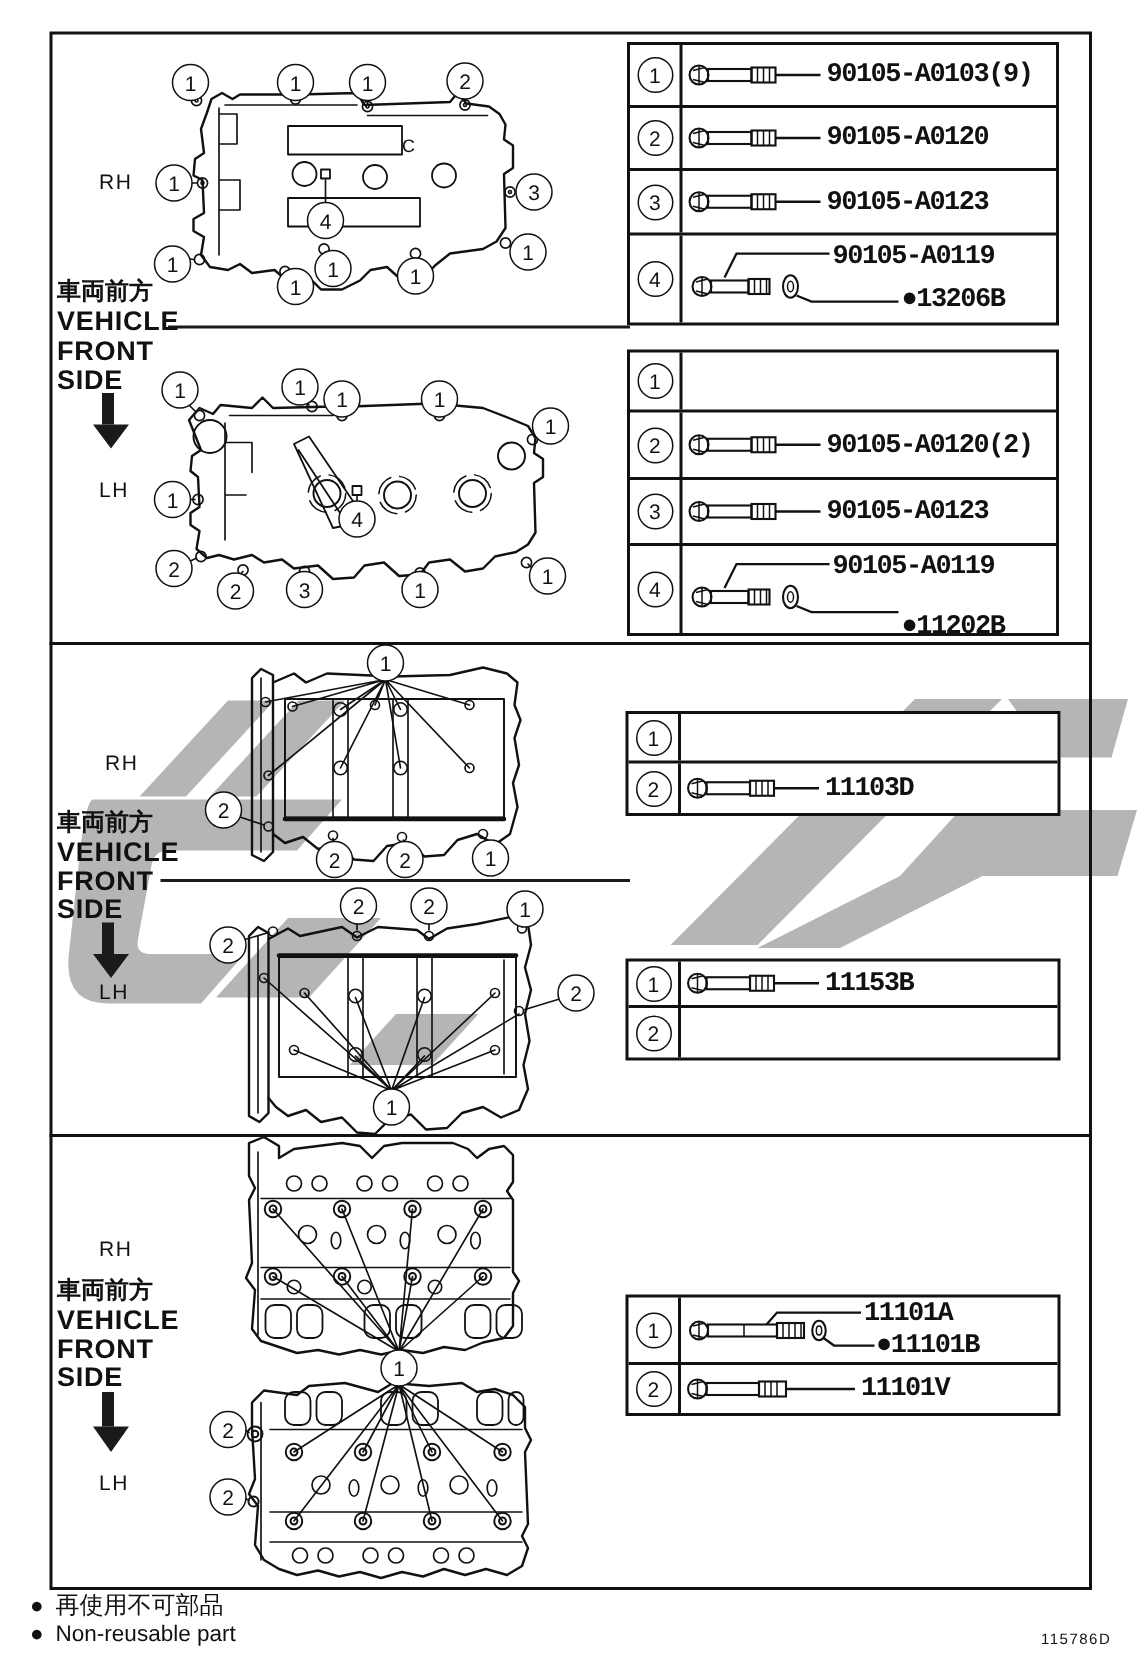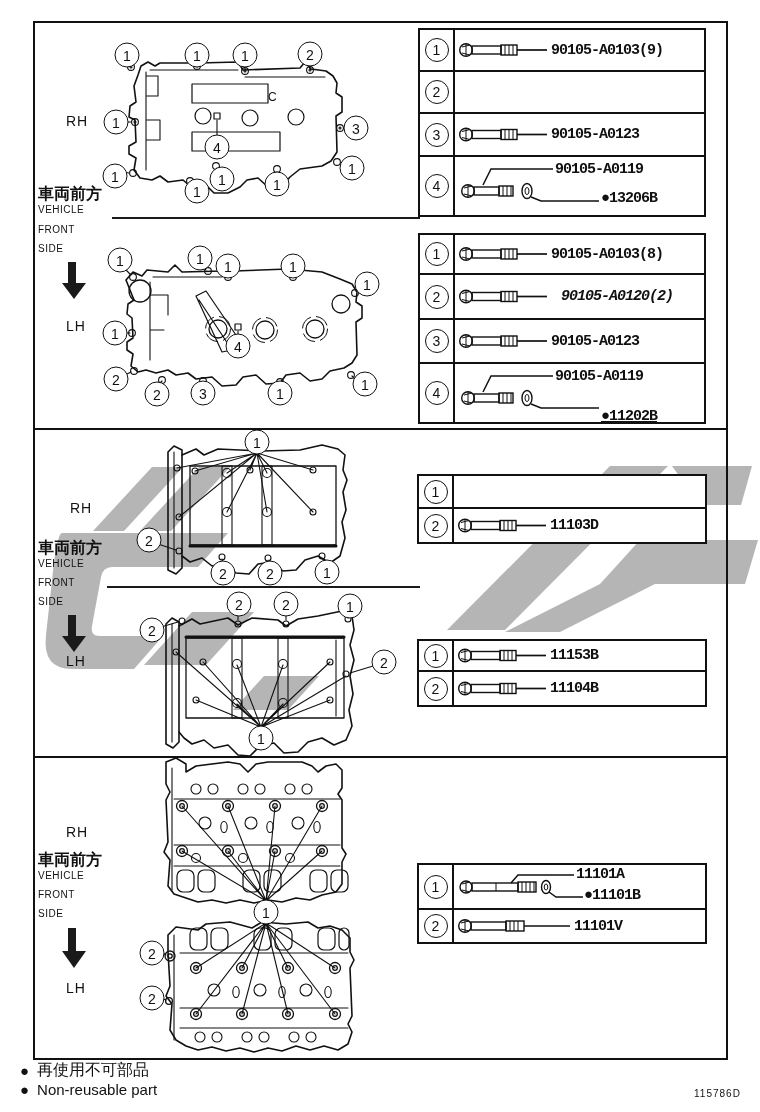--- a/index.html
+++ b/index.html
@@ -5,29 +5,29 @@
   html,body{margin:0;padding:0;background:#fff;}
   .page{position:relative;width:760px;height:1112px;background:#fff;overflow:hidden;
         font-family:"Liberation Sans",sans-serif;color:#111;}
   .wm{position:absolute;left:0;top:0;z-index:0;}
   .art{position:absolute;left:0;top:0;z-index:1;}
   .frame{position:absolute;left:33px;top:21px;width:691px;height:1035px;border:2px solid #111;z-index:2;}
   .divider{position:absolute;left:33px;width:693px;height:2px;background:#111;z-index:2;}
   .inner-divider{position:absolute;height:2px;background:#1a1a1a;z-index:2;}
   .side-label{position:absolute;z-index:3;font-size:14px;letter-spacing:1px;white-space:nowrap;}
   .jp{font-size:16px;font-weight:600;letter-spacing:0;font-family:"DejaVu Sans","Liberation Sans",sans-serif;}
-  .en{font-size:10px;letter-spacing:.5px;}
+  .en{font-size:18px;letter-spacing:.5px;font-weight:bold;}
   .parts-table{position:absolute;border:2px solid #111;background:#fff;z-index:4;box-sizing:border-box;}
   .t-row{display:flex;border-bottom:2px solid #111;box-sizing:border-box;}
   .t-row:last-child{border-bottom:none;}
   .ref-cell{width:33px;flex:0 0 33px;border-right:2px solid #111;display:flex;align-items:center;justify-content:center;}
   .ref-badge{width:22px;height:22px;border:1.6px solid #111;border-radius:50%;display:flex;align-items:center;
              justify-content:center;font-size:14px;background:#fff;}
   .part-cell{position:relative;flex:1;display:flex;align-items:center;overflow:visible;}
-  .part-num{font-family:"Liberation Mono",monospace;font-weight:bold;font-size:15px;letter-spacing:-1px;white-space:nowrap;}
+  .part-num{font-family:"Liberation Mono",monospace;font-weight:bold;font-size:18px;letter-spacing:-1px;white-space:nowrap;}
   .pn-abs{position:absolute;text-align:center;}
   .marker{font-size:15px;margin-right:1px;}
   .callout{position:absolute;width:23px;height:23px;border:1.7px solid #111;border-radius:50%;background:#fff;
            display:flex;align-items:center;justify-content:center;font-size:14px;z-index:5;
            transform:translate(-50%,-50%);font-family:"Liberation Sans",sans-serif;}
   .footnote{position:absolute;left:20px;z-index:3;display:flex;align-items:center;gap:7px;font-size:15px;}
   .fig-id{position:absolute;left:694px;top:1088px;font-size:10px;letter-spacing:1px;z-index:3;}
 </style>
 </head>
 <body>
@@ -322,20 +322,33 @@
     <line x1="62" y1="21" x2="92" y2="21" stroke-width="1.7"></line>
   </g>
           </svg>
           <span class="part-num" style="margin-left: 2px;">90105-A0103(9)</span>
         </div>
       </div>
       <div class="t-row" style="height: 42px;">
         <div class="ref-cell">
           <span class="ref-badge">2</span>
         </div>
+        <div class="part-cell">
+          <svg width="94" height="42">
+  <g stroke="#111" fill="none" stroke-width="1.4">
+    <circle cx="11" cy="21" r="6.3"></circle>
+    <path d="M7,18 L15,16 M7,24 L15,26 M11,14.7 L11,27.3" stroke-width="1"></path>
+    <rect x="17" y="17" width="29" height="8"></rect>
+    <rect x="46" y="16" width="16" height="10"></rect>
+    <path d="M50,16 V26 M54,16 V26 M58,16 V26" stroke-width="1"></path>
+    <line x1="62" y1="21" x2="92" y2="21" stroke-width="1.7"></line>
+  </g>
+          </svg>
+          <span class="part-num" style="margin-left: 2px;">90105-A0120</span>
+        </div>
       </div>
       <div class="t-row" style="height: 43px;">
         <div class="ref-cell">
           <span class="ref-badge">3</span>
         </div>
         <div class="part-cell">
           <svg width="94" height="43">
   <g stroke="#111" fill="none" stroke-width="1.4">
     <circle cx="11" cy="21.5" r="6.3"></circle>
     <path d="M7,18.5 L15,16.5 M7,24.5 L15,26.5 M11,15.2 L11,27.8" stroke-width="1"></path>
@@ -369,50 +382,37 @@
           <span class="part-num pn-abs" style="left: 100px; top: 4px;">90105-A0119</span>
           <span class="part-num pn-abs" style="left: 146px; top: 33px;"><span>●</span><span>13206B</span></span>
         </div>
       </div>
     </div>
   <div class="parts-table" style="left:418px;top:233px;width:288px">
       <div class="t-row" style="height: 40px;">
         <div class="ref-cell">
           <span class="ref-badge">1</span>
         </div>
-        <div class="part-cell">
-          <svg width="94" height="40">
-  <g stroke="#111" fill="none" stroke-width="1.4">
-    <circle cx="11" cy="20" r="6.3"></circle>
-    <path d="M7,17 L15,15 M7,23 L15,25 M11,13.7 L11,26.3" stroke-width="1"></path>
-    <rect x="17" y="16" width="29" height="8"></rect>
-    <rect x="46" y="15" width="16" height="10"></rect>
-    <path d="M50,15 V25 M54,15 V25 M58,15 V25" stroke-width="1"></path>
-    <line x1="62" y1="20" x2="92" y2="20" stroke-width="1.7"></line>
-  </g>
-          </svg>
-          <span class="part-num" style="margin-left: 2px;">90105-A0103(8)</span>
-        </div>
       </div>
       <div class="t-row" style="height: 45px;">
         <div class="ref-cell">
           <span class="ref-badge">2</span>
         </div>
         <div class="part-cell">
           <svg width="94" height="45">
   <g stroke="#111" fill="none" stroke-width="1.4">
     <circle cx="11" cy="22.5" r="6.3"></circle>
     <path d="M7,19.5 L15,17.5 M7,25.5 L15,27.5 M11,16.2 L11,28.8" stroke-width="1"></path>
     <rect x="17" y="18.5" width="29" height="8"></rect>
     <rect x="46" y="17.5" width="16" height="10"></rect>
     <path d="M50,17.5 V27.5 M54,17.5 V27.5 M58,17.5 V27.5" stroke-width="1"></path>
     <line x1="62" y1="22.5" x2="92" y2="22.5" stroke-width="1.7"></line>
   </g>
           </svg>
-          <span class="part-num" style="margin-left: 12px; font-style: italic;">90105-A0120(2)</span>
+          <span class="part-num" style="margin-left: 2px;">90105-A0120(2)</span>
         </div>
       </div>
       <div class="t-row" style="height: 44px;">
         <div class="ref-cell">
           <span class="ref-badge">3</span>
         </div>
         <div class="part-cell">
           <svg width="94" height="44">
   <g stroke="#111" fill="none" stroke-width="1.4">
     <circle cx="11" cy="22" r="6.3"></circle>
@@ -489,33 +489,20 @@
     <path d="M50,10.5 V20.5 M54,10.5 V20.5 M58,10.5 V20.5" stroke-width="1"></path>
     <line x1="62" y1="15.5" x2="92" y2="15.5" stroke-width="1.7"></line>
   </g>
           </svg>
           <span class="part-num" style="margin-left: 2px;">11153B</span>
         </div>
       </div>
       <div class="t-row" style="height: 33px;">
         <div class="ref-cell">
           <span class="ref-badge">2</span>
-        </div>
-        <div class="part-cell">
-          <svg width="94" height="33">
-  <g stroke="#111" fill="none" stroke-width="1.4">
-    <circle cx="11" cy="16.5" r="6.3"></circle>
-    <path d="M7,13.5 L15,11.5 M7,19.5 L15,21.5 M11,10.2 L11,22.8" stroke-width="1"></path>
-    <rect x="17" y="12.5" width="29" height="8"></rect>
-    <rect x="46" y="11.5" width="16" height="10"></rect>
-    <path d="M50,11.5 V21.5 M54,11.5 V21.5 M58,11.5 V21.5" stroke-width="1"></path>
-    <line x1="62" y1="16.5" x2="92" y2="16.5" stroke-width="1.7"></line>
-  </g>
-          </svg>
-          <span class="part-num" style="margin-left: 2px;">11104B</span>
         </div>
       </div>
     </div>
   <div class="parts-table" style="left:417px;top:863px;width:290px">
       <div class="t-row" style="height: 45px;">
         <div class="ref-cell">
           <span class="ref-badge">1</span>
         </div>
         <div class="part-cell">
           <svg width="135" height="45" style="position: absolute; left: 2px; top: 0px;">

